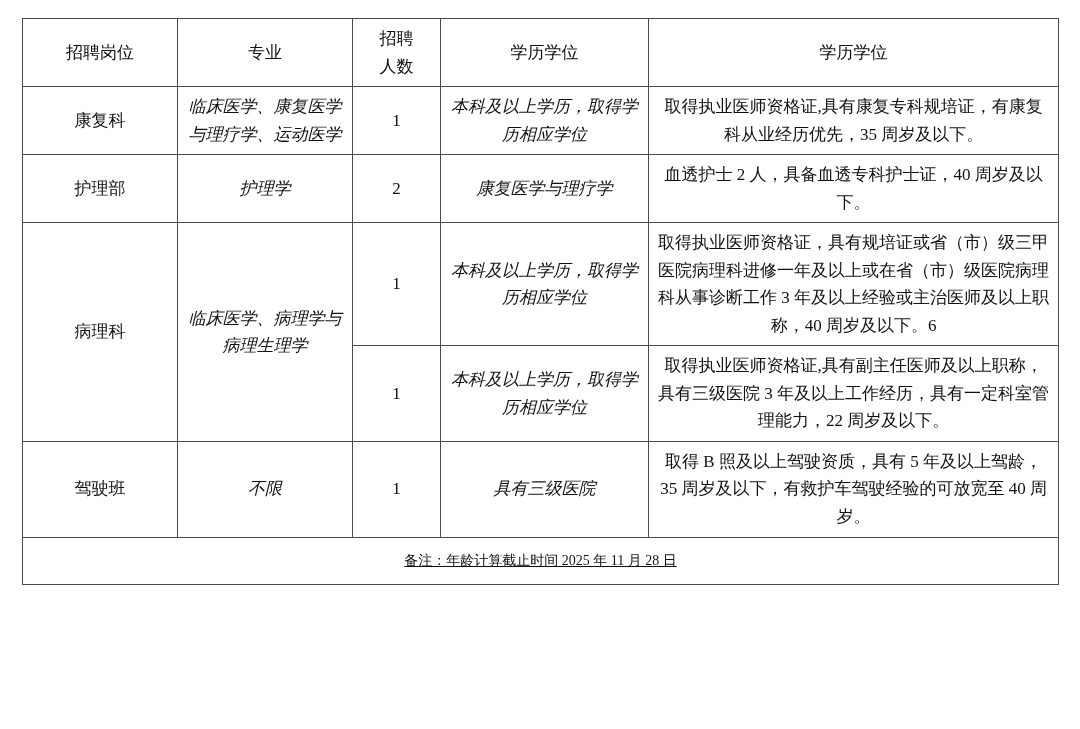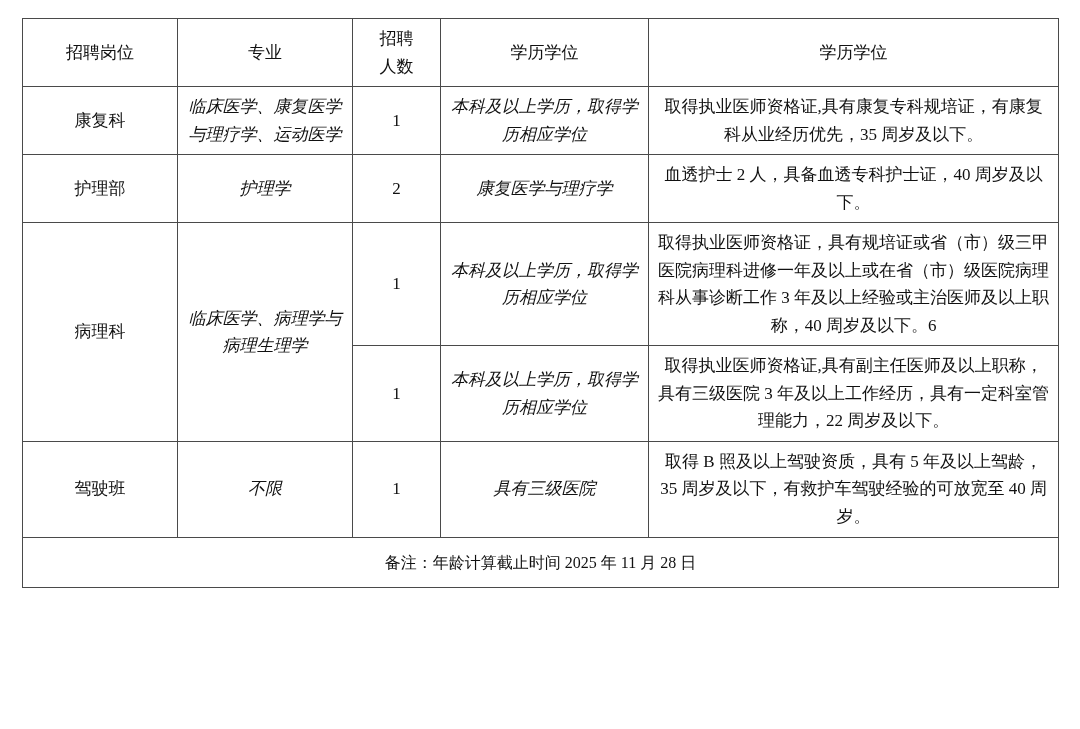--- a/index.html
+++ b/index.html
@@ -66,23 +66,24 @@
   }
   td.major {
     line-height: 1.72;
     font-style: italic;
   }
   td.edu {
     line-height: 1.72;
     font-style: italic;
   }
   tr.note td {
-    font-size: 16px;
+    font-size: 14px;
     padding: 12px 8px;
     text-align: center;
+    text-decoration: underline;
   }
   .header-cell-2line {
     display: block;
   }
 </style>
 </head>
 <body>
 
 <div class="page">
   <table class="recruit">

